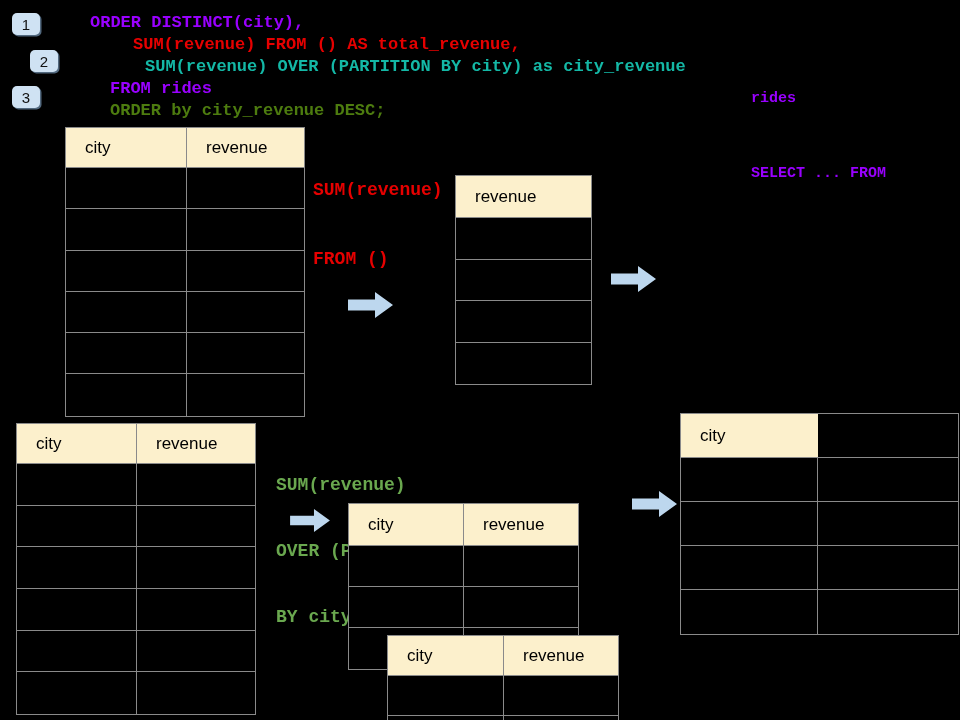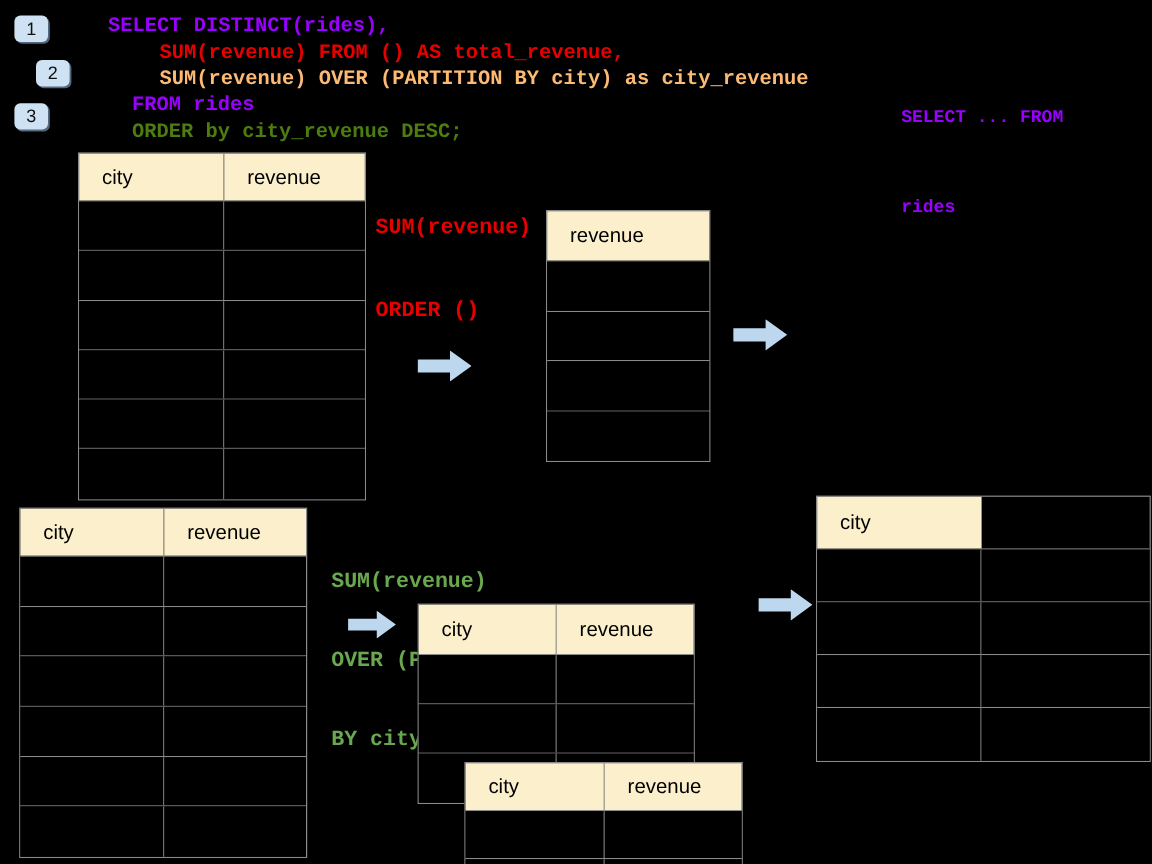--- a/index.html
+++ b/index.html
@@ -72,34 +72,34 @@
 </style>
 </head>
 <body>
 
 <div class="canvas">
 
   <div class="badge b1">1</div>
   <div class="badge b2">2</div>
   <div class="badge b3">3</div>
 
-  <div class="code cl cl1" style="color: rgb(153, 0, 255);">SELECT DISTINCT(rides),</div>
+  <div class="code cl cl1" style="color: rgb(153, 0, 255);">ORDER DISTINCT(city),</div>
   <div class="code cl cl2" style="color: rgb(230, 0, 0);">SUM(revenue) FROM () AS total_revenue,</div>
-  <div class="code cl cl3" style="color: #fdba74;">SUM(revenue) OVER (PARTITION BY city) as city_revenue</div>
+  <div class="code cl cl3" style="color: #14b8a6; margin-left: 12px;">SUM(revenue) OVER (PARTITION BY city) as city_revenue</div>
   <div class="code cl cl4" style="color: rgb(153, 0, 255);">FROM rides</div>
   <div class="code cl cl5" style="color: #4d7c0f;">ORDER by city_revenue DESC;</div>
 
   <div class="code note">
+    <div>rides</div>
     <div>SELECT ... FROM</div>
-    <div>rides</div>
   </div>
 
   <div class="code lbl-total">
     <div>SUM(revenue)</div>
-    <div>ORDER ()</div>
+    <div>FROM ()</div>
   </div>
 
   <div class="code lbl-part">
     <div>SUM(revenue)</div>
     <div>OVER (PARTITION</div>
     <div>BY city)</div>
   </div>
 
   <div class="tbl t-src-top">
     <div class="tr head">

